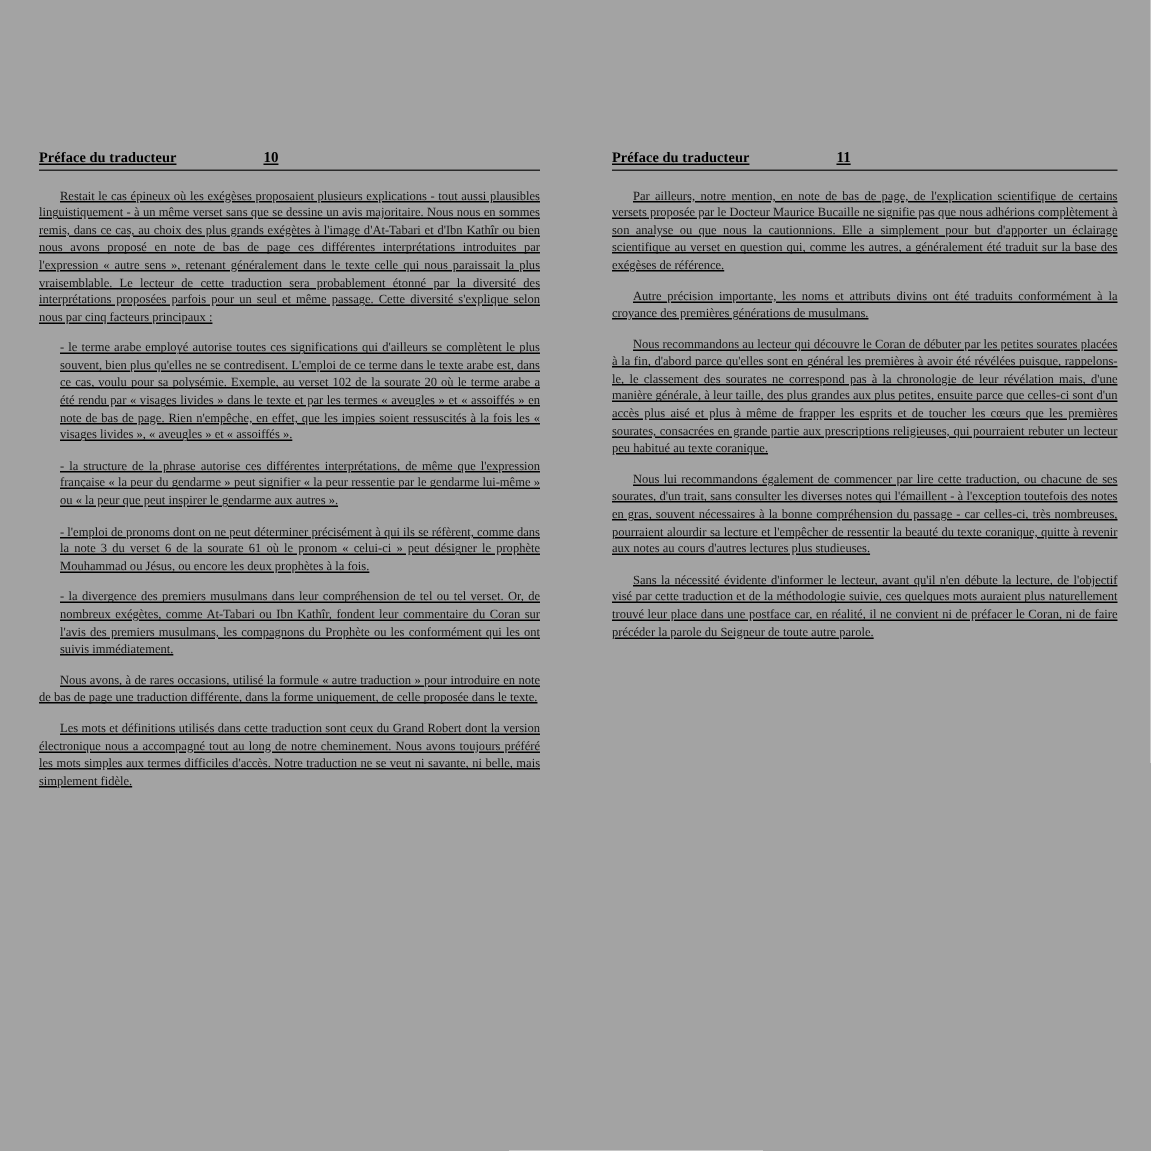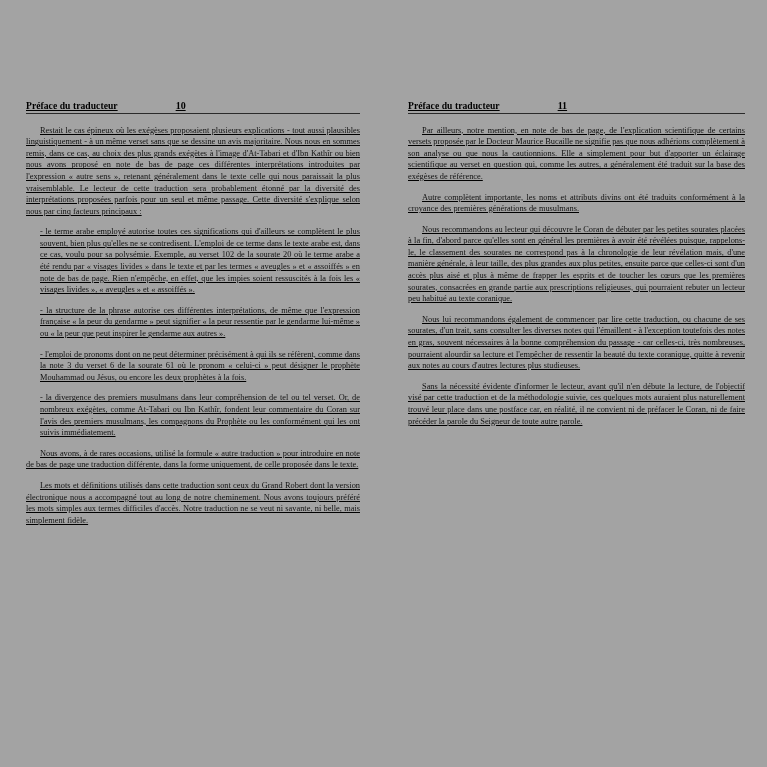--- a/index.html
+++ b/index.html
@@ -113,20 +113,20 @@
 
   <div class="page page-right">
     <div class="running-head">
       <span class="rh-title">Préface du traducteur</span>
       <span class="rh-spacer"></span>
       <span class="rh-page">11</span>
       <span class="rh-tail"></span>
     </div>
     <div class="body" id="right-body">
         <p class="para">Par ailleurs, notre mention, en note de bas de page, de l'explication scientifique de certains versets proposée par le Docteur Maurice Bucaille ne signifie pas que nous adhérions complètement à son analyse ou que nous la cautionnions. Elle a simplement pour but d'apporter un éclairage scientifique au verset en question qui, comme les autres, a généralement été traduit sur la base des exégèses de référence.</p>
-        <p class="para">Autre complètent importante, les noms et attributs divins ont été traduits conformément à la croyance des premières générations de musulmans.</p>
+        <p class="para">Autre précision importante, les noms et attributs divins ont été traduits conformément à la croyance des premières générations de musulmans.</p>
         <p class="para">Nous recommandons au lecteur qui découvre le Coran de débuter par les petites sourates placées à la fin, d'abord parce qu'elles sont en général les premières à avoir été révélées puisque, rappelons-le, le classement des sourates ne correspond pas à la chronologie de leur révélation mais, d'une manière générale, à leur taille, des plus grandes aux plus petites, ensuite parce que celles-ci sont d'un accès plus aisé et plus à même de frapper les esprits et de toucher les cœurs que les premières sourates, consacrées en grande partie aux prescriptions religieuses, qui pourraient rebuter un lecteur peu habitué au texte coranique.</p>
         <p class="para">Nous lui recommandons également de commencer par lire cette traduction, ou chacune de ses sourates, d'un trait, sans consulter les diverses notes qui l'émaillent - à l'exception toutefois des notes en gras, souvent nécessaires à la bonne compréhension du passage - car celles-ci, très nombreuses, pourraient alourdir sa lecture et l'empêcher de ressentir la beauté du texte coranique, quitte à revenir aux notes au cours d'autres lectures plus studieuses.</p>
         <p class="para">Sans la nécessité évidente d'informer le lecteur, avant qu'il n'en débute la lecture, de l'objectif visé par cette traduction et de la méthodologie suivie, ces quelques mots auraient plus naturellement trouvé leur place dans une postface car, en réalité, il ne convient ni de préfacer le Coran, ni de faire précéder la parole du Seigneur de toute autre parole.</p>
       </div>
   </div>
 
 </div>
 
 </body></html>

